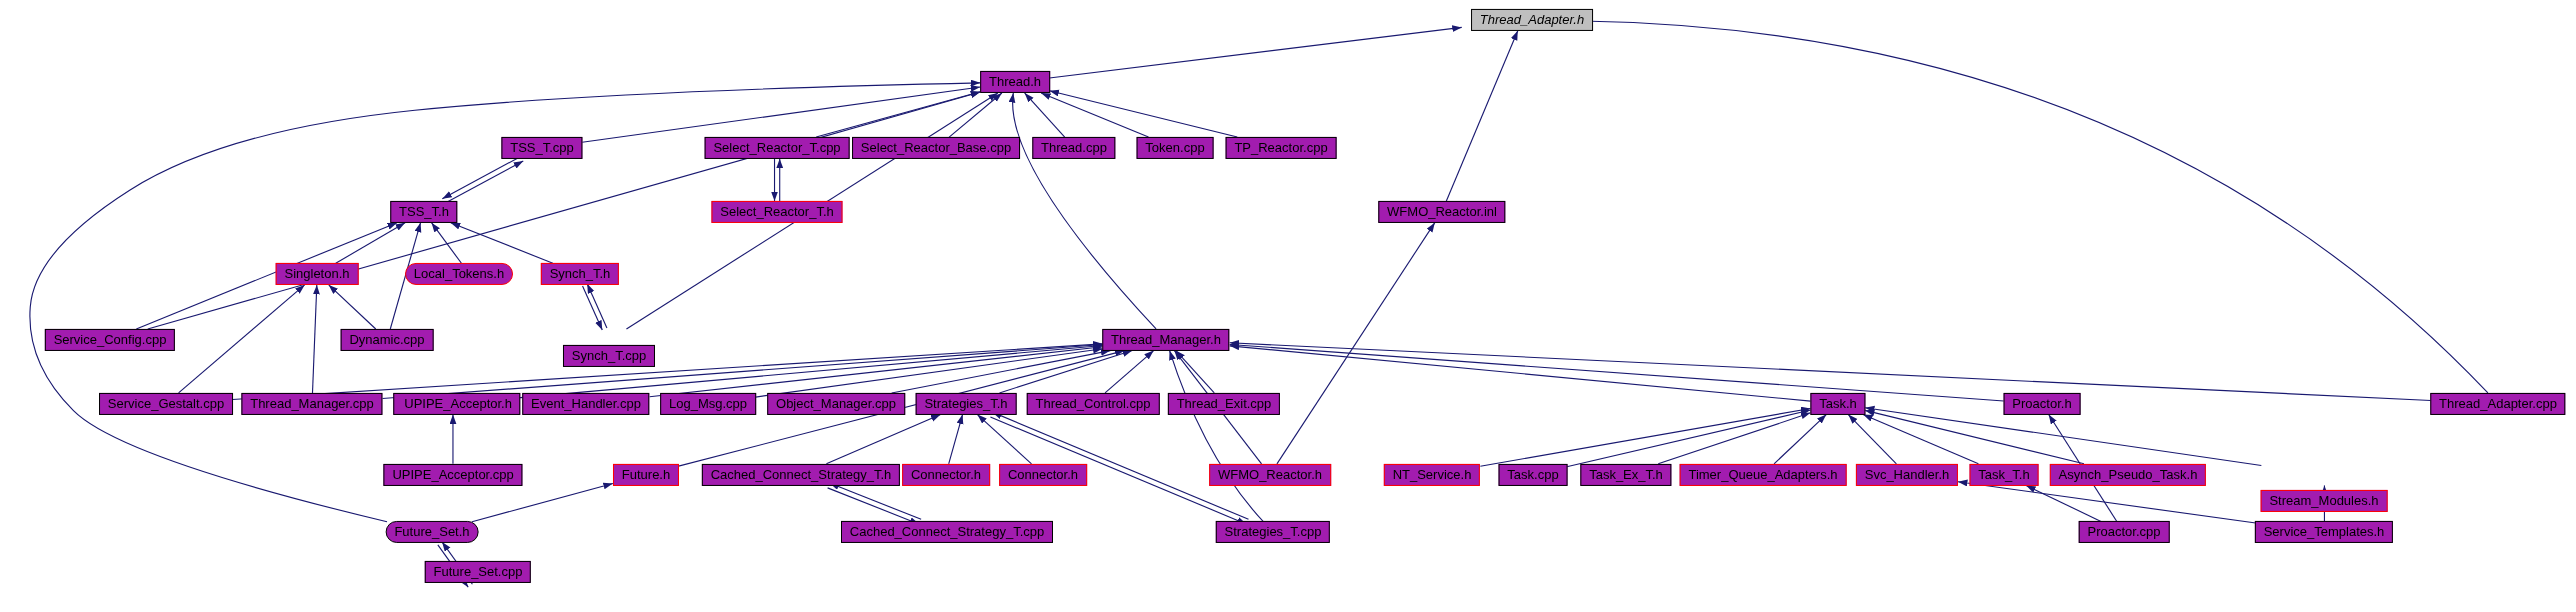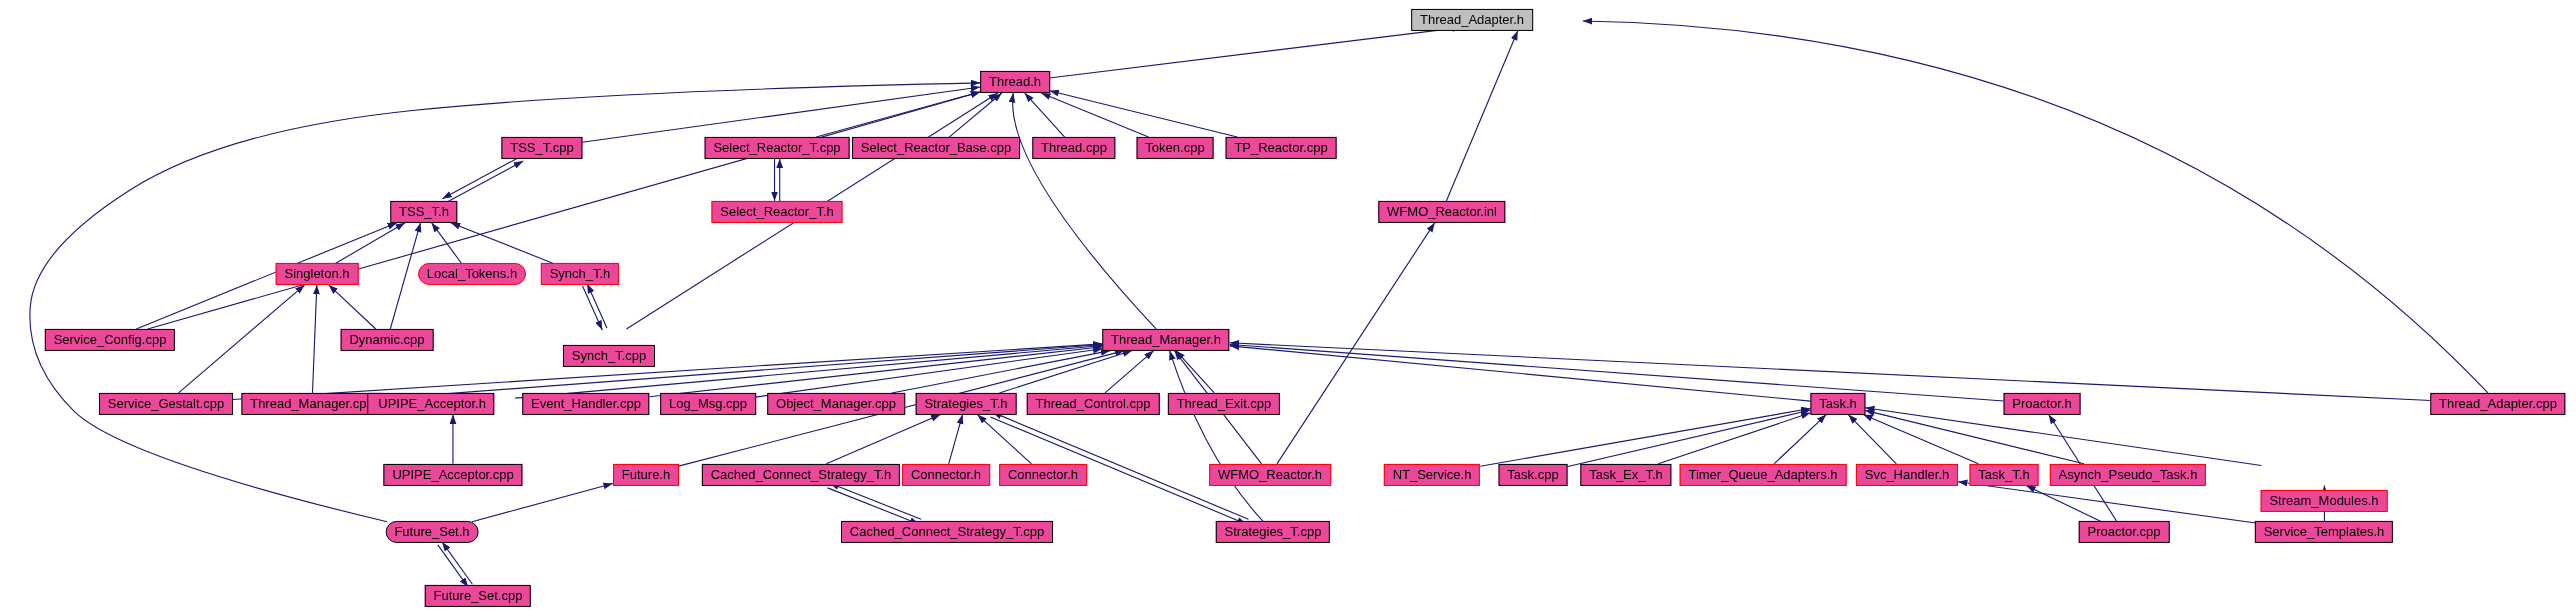--- a/index.html
+++ b/index.html
@@ -18,21 +18,21 @@
     font-family:"Liberation Sans", sans-serif;
     overflow:hidden;
   }
   #edges{position:absolute;left:0;top:0;}
   .edge{fill:none;stroke:var(--edge);stroke-width:1.3px;}
   #arrow-head{fill:var(--edge);}
   .node{
     position:absolute;
     transform:translate(-50%,-50%);
     box-sizing:border-box;
-    background:#ec4899;
+    background:#a21caf;
     border:0.9px solid var(--node-border);
     color:var(--text);
     font-size:13px;
     line-height:1.15;
     padding:2.6px 7.8px;
     white-space:nowrap;
     cursor:pointer;
   }
   .node.root{background:var(--root-fill);}
   .node.truncated{border-color:var(--trunc);}
@@ -108,41 +108,41 @@
       <path d="M2193.8,536.5 L2138.2,479.5" class="edge" marker-end="url(#arrow)"></path>
       <path d="M2288.7,536.5 L2155.3,479.5" class="edge" marker-end="url(#arrow)"></path>
       <path d="M2410.8,536.5 L2157.5,474.7" class="edge" marker-end="url(#arrow)"></path>
       <path d="M2616.0,538.4 L2157.5,471.6" class="edge" marker-end="url(#arrow)"></path>
       <path d="M2449.0,603.5 L2370.0,479.5" class="edge" marker-end="url(#arrow)"></path>
       <path d="M2431.1,603.5 L2343.9,561.5" class="edge" marker-end="url(#arrow)"></path>
       <path d="M2689.0,603.5 L2689.0,561.5" class="edge" marker-end="url(#arrow)"></path>
       <path d="M2609.5,605.0 L2265.0,557.2" class="edge" marker-end="url(#arrow)"></path>
     </svg>
   <div id="nodes">
-      <div class="node root" style="left: 1472px; top: 20px;">Thread_Adapter.h</div>
+      <div class="node root" style="left: 1532px; top: 20px; font-style: italic;">Thread_Adapter.h</div>
       <div class="node normal" style="left: 1015px; top: 82px;">Thread.h</div>
       <div class="node normal" style="left: 542px; top: 148px;">TSS_T.cpp</div>
       <div class="node normal" style="left: 777px; top: 148px;">Select_Reactor_T.cpp</div>
       <div class="node normal" style="left: 936px; top: 148px;">Select_Reactor_Base.cpp</div>
       <div class="node normal" style="left: 1074px; top: 148px;">Thread.cpp</div>
       <div class="node normal" style="left: 1175px; top: 148px;">Token.cpp</div>
       <div class="node normal" style="left: 1281px; top: 148px;">TP_Reactor.cpp</div>
       <div class="node normal" style="left: 424px; top: 212px;">TSS_T.h</div>
       <div class="node truncated" style="left: 777px; top: 212px;">Select_Reactor_T.h</div>
       <div class="node normal" style="left: 1442px; top: 212px;">WFMO_Reactor.inl</div>
       <div class="node truncated" style="left: 317px; top: 274px;">Singleton.h</div>
-      <div class="node truncated" style="left: 472px; top: 274px; border-radius: 11px;">Local_Tokens.h</div>
+      <div class="node truncated" style="left: 459px; top: 274px; border-radius: 11px;">Local_Tokens.h</div>
       <div class="node truncated" style="left: 580px; top: 274px;">Synch_T.h</div>
       <div class="node normal" style="left: 110px; top: 340px;">Service_Config.cpp</div>
       <div class="node normal" style="left: 387px; top: 340px;">Dynamic.cpp</div>
       <div class="node normal" style="left: 609px; top: 340px; margin-top: 16px;">Synch_T.cpp</div>
       <div class="node normal" style="left: 1166px; top: 340px;">Thread_Manager.h</div>
       <div class="node normal" style="left: 166px; top: 404px;">Service_Gestalt.cpp</div>
       <div class="node normal" style="left: 312px; top: 404px;">Thread_Manager.cpp</div>
-      <div class="node normal" style="left: 431px; top: 404px; padding-left: 10px;">UPIPE_Acceptor.h</div>
+      <div class="node normal" style="left: 457px; top: 404px; padding-left: 10px;">UPIPE_Acceptor.h</div>
       <div class="node normal" style="left: 586px; top: 404px;">Event_Handler.cpp</div>
       <div class="node normal" style="left: 708px; top: 404px;">Log_Msg.cpp</div>
       <div class="node normal" style="left: 836px; top: 404px;">Object_Manager.cpp</div>
       <div class="node normal" style="left: 966px; top: 404px;">Strategies_T.h</div>
       <div class="node normal" style="left: 1093px; top: 404px;">Thread_Control.cpp</div>
       <div class="node normal" style="left: 1224px; top: 404px;">Thread_Exit.cpp</div>
       <div class="node normal" style="left: 1838px; top: 404px;">Task.h</div>
       <div class="node normal" style="left: 2042px; top: 404px;">Proactor.h</div>
       <div class="node normal" style="left: 2498px; top: 404px;">Thread_Adapter.cpp</div>
       <div class="node normal" style="left: 453px; top: 475px; padding-left: 8px;">UPIPE_Acceptor.cpp</div>
@@ -157,16 +157,16 @@
       <div class="node truncated" style="left: 1763px; top: 475px;">Timer_Queue_Adapters.h</div>
       <div class="node truncated" style="left: 1907px; top: 475px;">Svc_Handler.h</div>
       <div class="node truncated" style="left: 2004px; top: 475px;">Task_T.h</div>
       <div class="node truncated" style="left: 2128px; top: 475px;">Asynch_Pseudo_Task.h</div>
       <div class="node truncated" style="left: 2324px; top: 501px;">Stream_Modules.h</div>
       <div class="node normal" style="left: 432px; top: 532px; border-radius: 11px;">Future_Set.h</div>
       <div class="node normal" style="left: 947px; top: 532px;">Cached_Connect_Strategy_T.cpp</div>
       <div class="node normal" style="left: 1273px; top: 532px;">Strategies_T.cpp</div>
       <div class="node normal" style="left: 2124px; top: 532px;">Proactor.cpp</div>
       <div class="node normal" style="left: 2324px; top: 532px;">Service_Templates.h</div>
-      <div class="node normal" style="left: 478px; top: 596px;">Future_Set.cpp</div>
+      <div class="node normal" style="left: 478px; top: 572px;">Future_Set.cpp</div>
     </div>
 </div>
 
 
 </body></html>

